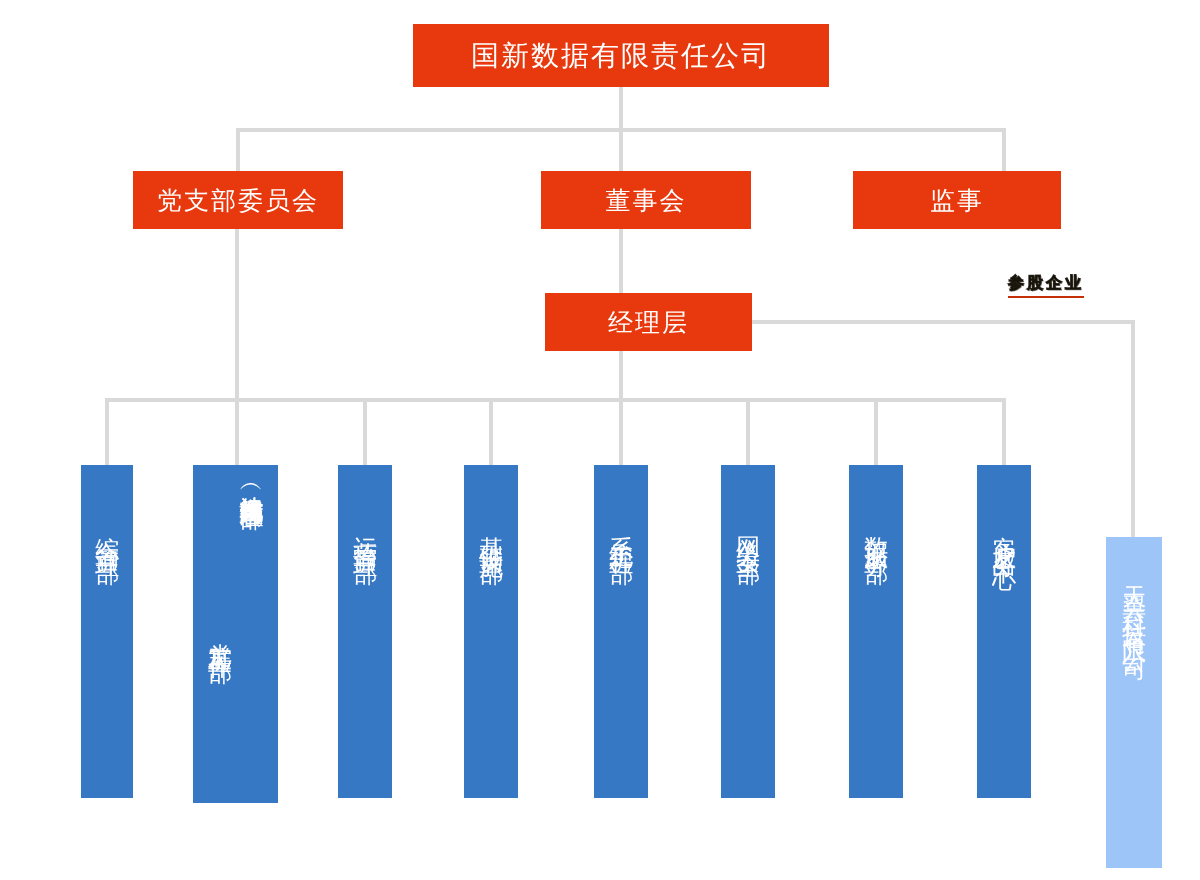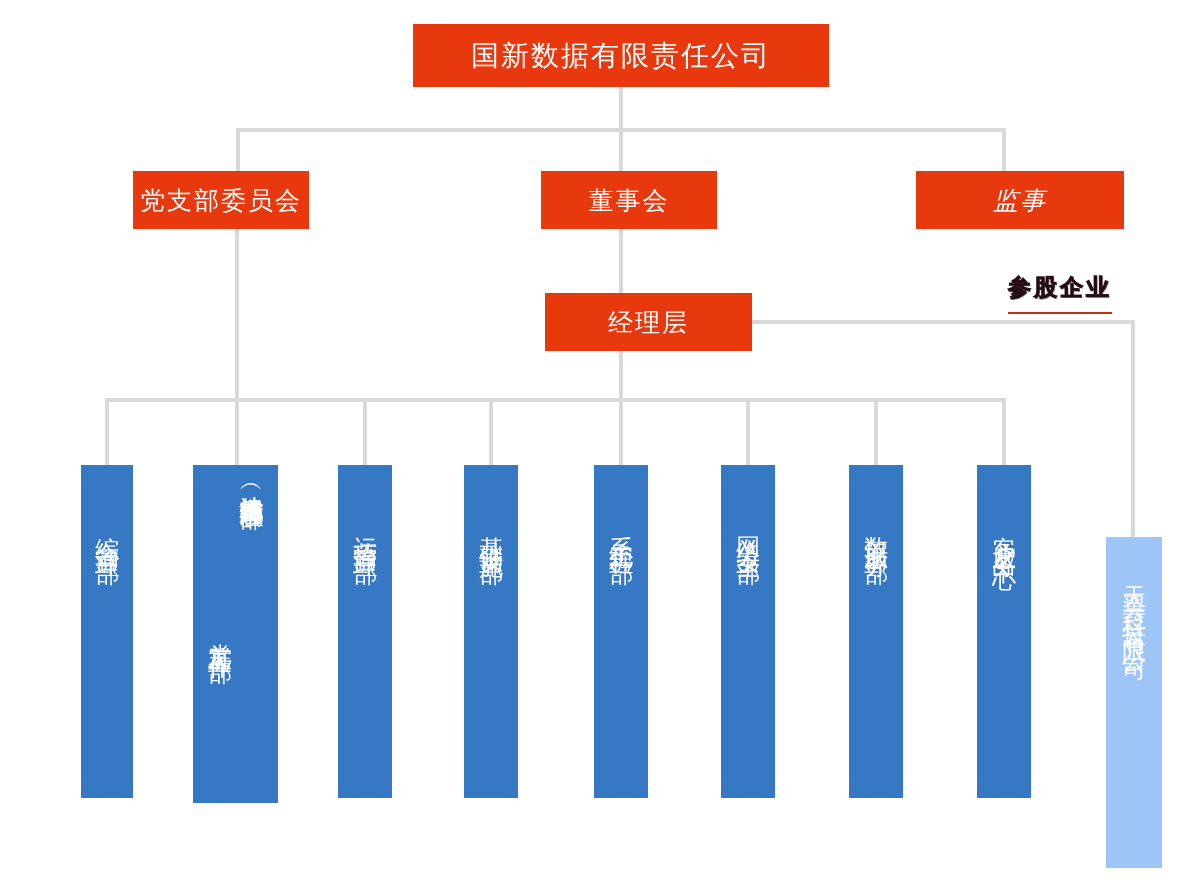--- a/index.html
+++ b/index.html
@@ -27,24 +27,24 @@
     position: absolute;
     background: #E8380D;
     color: #ffffff;
     display: flex;
     align-items: center;
     justify-content: center;
     z-index: 2;
     letter-spacing: 2px;
   }
   .root-node   { left: 392px; top: 24px;  width: 416px; height: 63px; font-size: 28px; }
-  .gov-node    { top: 171px; width: 176px; height: 58px; font-size: 25px; }
+  .gov-node    { top: 171px; width: 210px; height: 58px; font-size: 25px; }
   .gov-party   { left: 112px; }
   .gov-board   { left: 520px; }
-  .gov-superv  { left: 895px; width: 208px; font-style: italic; }
+  .gov-superv  { left: 832px; width: 208px; }
   .mgmt-node   { left: 524px; top: 293px; width: 207px; height: 58px; font-size: 25px; }
 
   
   .dept {
     position: absolute;
     top: 465px;
     height: 333px;
     background: #3778C4;
     color: #ffffff;
     display: flex;
@@ -101,28 +101,28 @@
   .invested-box .vtext {
     font-size: 24px;
     letter-spacing: 9px;
   }
   
   .annotation {
     position: absolute;
     left: 987px;
     top: 274px;
     z-index: 3;
-    color: #701a75;
-    font-size: 23px;
+    color: #14532d;
+    font-size: 16px;
     font-weight: bold;
     letter-spacing: 3px;
     -webkit-text-stroke: 1px rgba(20, 5, 0, 0.8);
     text-shadow: 1px 1px 0 rgba(30, 8, 0, 0.55);
     border-bottom: 2px solid #c52f0a;
-    padding-bottom: 12px;
+    padding-bottom: 4px;
     line-height: 1.15;
   }
 </style>
 </head>
 <body>
 
 <div class="stage">
 
   <div class="line" style="left:598px; top:87px;  width:4px;   height:43px;"></div>
   <div class="line" style="left:215px; top:128px; width:770px; height:4px;"></div>

